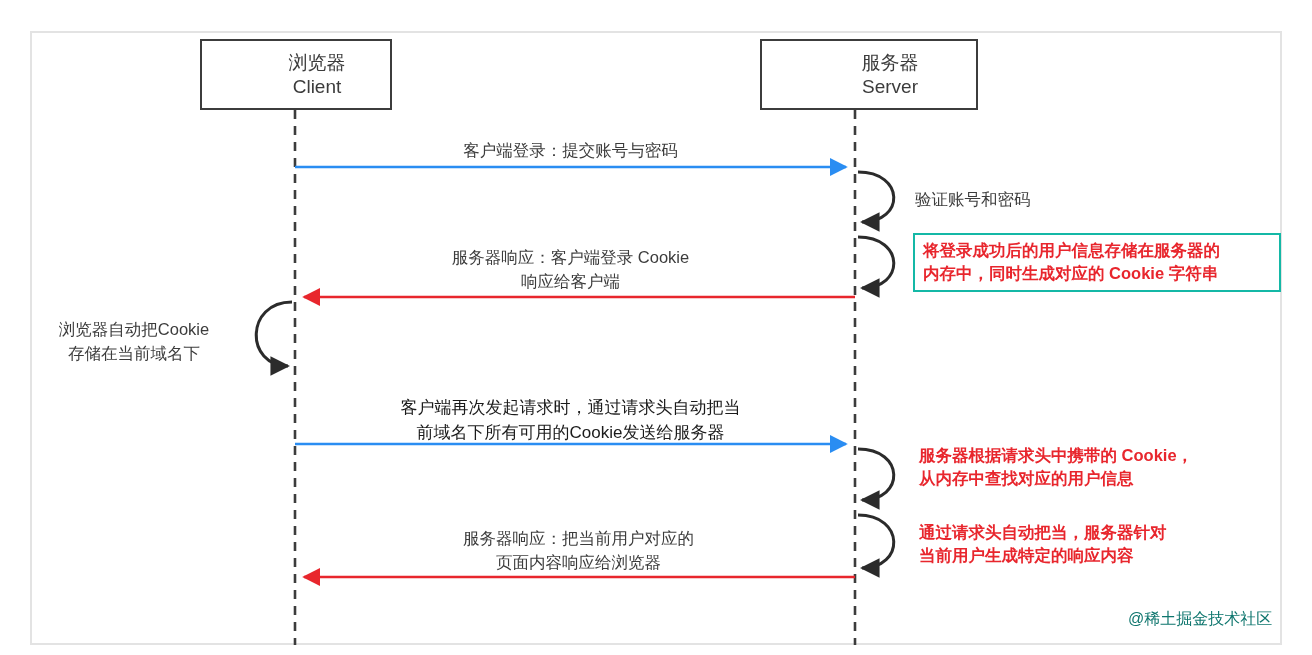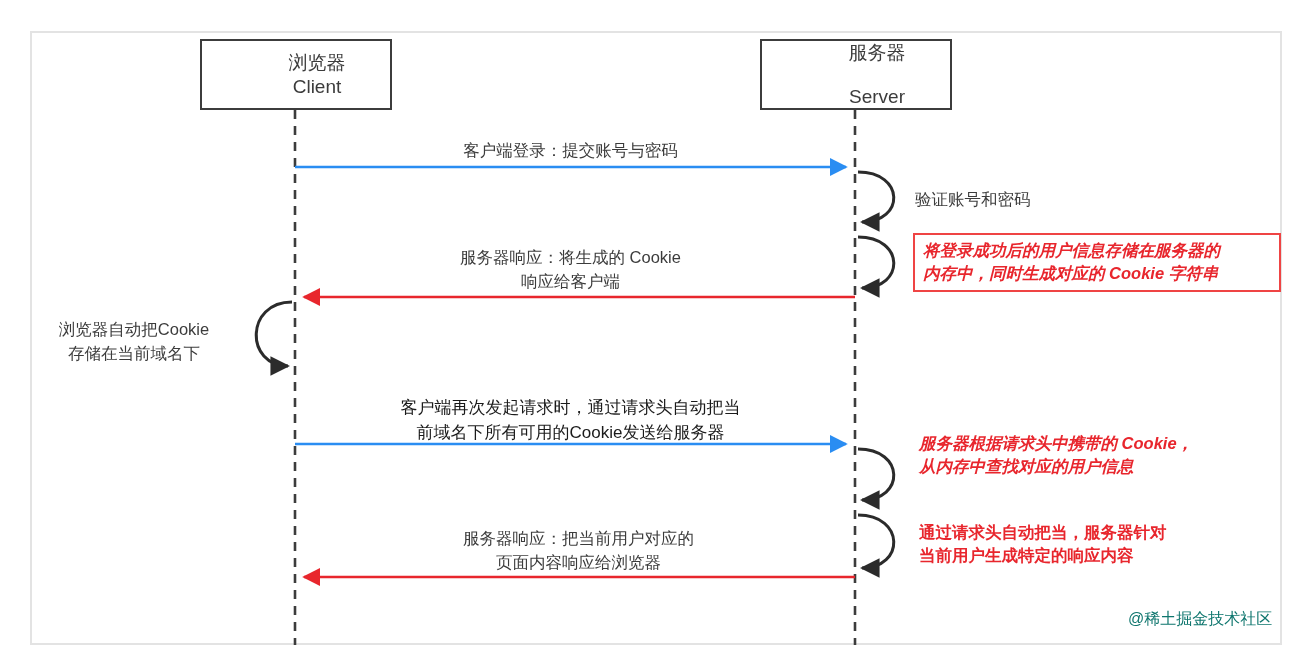--- a/index.html
+++ b/index.html
@@ -68,24 +68,23 @@
   }
   .note-red {
     position: absolute;
     color: #e8262d;
     font-size: 16.5px;
     font-weight: bold;
     line-height: 1.42;
     white-space: nowrap;
   }
   .note-red.boxed {
-    border: 2px solid #ef4444;
+    border: 2px solid #14b8a6;
     padding: 4px 8px 5px 8px;
     box-sizing: border-box;
-    font-style: italic;
   }
   .watermark {
     position: absolute;
     color: #0f766e;
     font-size: 16px;
     white-space: nowrap;
   }
 </style>
 </head>
 <body>
@@ -127,31 +126,31 @@
     <path d="M 858 515 C 905 515, 905 568, 862 568" fill="none" stroke="#2b2b2b" stroke-width="3" marker-end="url(#arrow-dark)"></path>
 
     <line x1="855" y1="577" x2="304" y2="577" stroke="#e8262d" stroke-width="2.6" marker-end="url(#arrow-red)"></line>
   </svg>
 
   <div class="actor-box" style="left:200px; top:39px; width:192px; height:71px;">
     <div class="actor-line1">浏览器</div>
     <div class="actor-line2">Client</div>
   </div>
 
-  <div class="actor-box" style="left:760px; top:39px; width:192px; height:71px;justify-content:space-between;">
+  <div class="actor-box" style="left:760px; top:39px; width:218px; height:71px;">
     <div class="actor-line1">服务器</div>
     <div class="actor-line2">Server</div>
   </div>
 
   <div class="lbl center" style="left:295px; top:139px; width:551px;">
     <div>客户端登录：提交账号与密码</div>
   </div>
 
   <div class="lbl center" style="left:295px; top:246px; width:551px;">
-    <div>服务器响应：将生成的 Cookie</div>
+    <div>服务器响应：客户端登录 Cookie</div>
     <div>响应给客户端</div>
   </div>
 
   <div class="lbl center bold" style="left:295px; top:396px; width:551px;">
     <div>客户端再次发起请求时，通过请求头自动把当</div>
     <div>前域名下所有可用的Cookie发送给服务器</div>
   </div>
 
   <div class="lbl center" style="left:303px; top:527px; width:551px;">
     <div>服务器响应：把当前用户对应的</div>
@@ -165,21 +164,21 @@
   <div class="note-red boxed" style="left:913px; top:233px; width:368px; height:59px;">
     <div>将登录成功后的用户信息存储在服务器的</div>
     <div>内存中，同时生成对应的 Cookie 字符串</div>
   </div>
 
   <div class="lbl center" style="left:34px; top:318px; width:200px;">
     <div>浏览器自动把Cookie</div>
     <div>存储在当前域名下</div>
   </div>
 
-  <div class="note-red" style="left:919px; top:432px;font-style:italic;">
+  <div class="note-red" style="left:919px; top:444px;">
     <div>服务器根据请求头中携带的 Cookie，</div>
     <div>从内存中查找对应的用户信息</div>
   </div>
 
   <div class="note-red" style="left:919px; top:521px;">
     <div>通过请求头自动把当，服务器针对</div>
     <div>当前用户生成特定的响应内容</div>
   </div>
 
   <div class="watermark" style="left:1128px; top:609px;">@稀土掘金技术社区</div>

